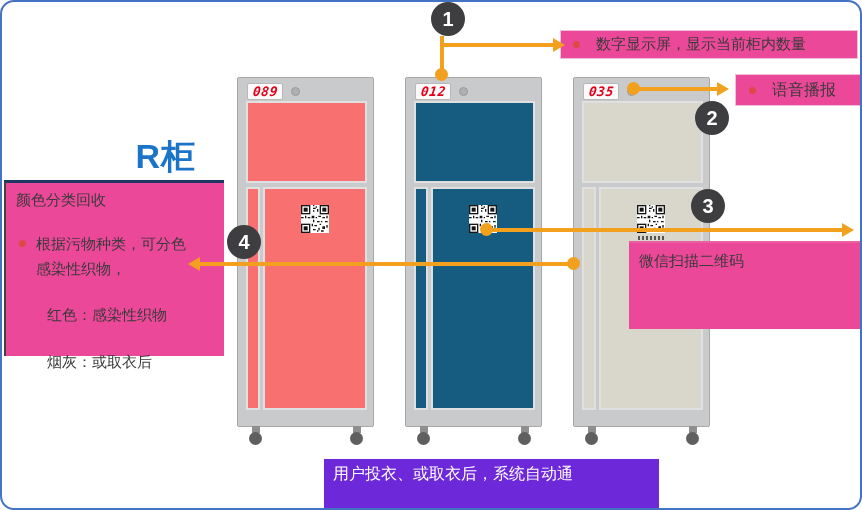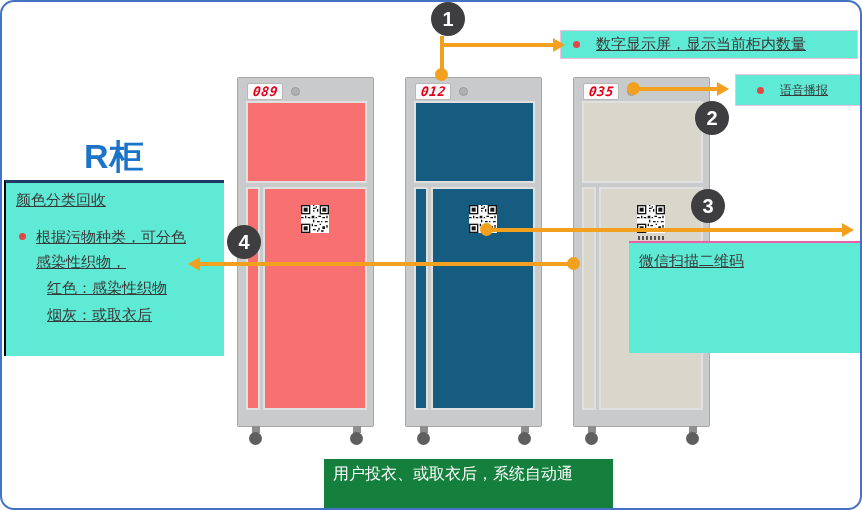--- a/index.html
+++ b/index.html
@@ -7,62 +7,62 @@
   body { font-family:"Liberation Sans","DejaVu Sans",sans-serif; }
 
   .canvas {
     position:relative; width:862px; height:510px; background:#fff;
     border:2px solid #4472C4; border-radius:14px; overflow:hidden;
   }
 
   
   .r-title {
     position:absolute; left:82px; top:132px; width:112px; height:42px;
-    font-size:34px; font-weight:bold; color:#1B74C8; text-align:left;
+    font-size:34px; font-weight:bold; color:#1B74C8; text-align:right;
     letter-spacing:1px;
   }
 
   
-  .note { position:absolute; background:#5eead4; color:#3A3A3A; z-index:3;text-decoration:underline; }
+  .note { position:absolute; background:#ec4899; color:#3A3A3A; z-index:3; }
   .note-left {
     left:2px; top:178px; width:220px; height:176px;
-    border-top:3px solid #203864; border-left:2px solid #000000;
+    border-top:3px solid #203864; border-left:2px solid #404040;
     padding:4px 6px 0 10px; font-size:15px;
   }
   .note-left .nl-title { line-height:26px; }
-  .bullet-row { display:flex; margin-top:11px; }
+  .bullet-row { display:flex; margin-top:18px; }
   .bullet-dot {
     width:7px; height:7px; border-radius:50%; background:#E04848;
     flex:0 0 7px; margin:9px 10px 0 3px;
   }
   .bullet-text { line-height:25px; }
-  .legend-line { margin-left:31px; line-height:27px; }
+  .legend-line { margin-left:31px; line-height:27px;margin-top:20px; }
 
   .note-display {
     left:558px; top:28px; width:298px; height:29px;
     border:1px solid #EFC0DB; display:flex; align-items:center; font-size:15px;
   }
   .note-display .bullet-dot { margin:0 16px 0 12px; }
   .note-voice {
     left:733px; top:72px; width:126px; height:32px;
-    border:1px solid #EFC0DB; display:flex; align-items:center; font-size:12px;padding-left:8px;
+    border:1px solid #EFC0DB; display:flex; align-items:center; font-size:16px;
   }
   .note-voice .bullet-dot { margin:0 16px 0 13px; }
 
   .note-wechat {
-    left:627px; top:239px; width:231px; height:112px;
+    left:627px; top:239px; width:231px; height:88px;
     border-top:2px solid #EC5FA4; padding:5px 8px 0 10px; font-size:15px;
   }
   .note-wechat .nw-title { line-height:25px; }
   .note-wechat .bullet-text { line-height:24px; }
   .note-wechat .bullet-dot { margin:8px 10px 0 3px; }
 
   .note-bottom {
-    position:absolute; left:322px; top:457px; width:289px; height:51px;
-    background:#15803d; color:#fff; font-size:16px; line-height:21px;
+    position:absolute; left:322px; top:457px; width:335px; height:51px;
+    background:#6d28d9; color:#fff; font-size:16px; line-height:21px;
     padding:4px 9px; z-index:3;
   }
 
   
   .cabinet {
     position:absolute; top:75px; width:137px; height:350px;
     background:#C9CACB; border:1px solid #A7A7A7; border-radius:2px; z-index:2;
   }
   .cab-header { position:absolute; left:9px; top:4px; height:18px; display:flex; align-items:center; }
   .display {

